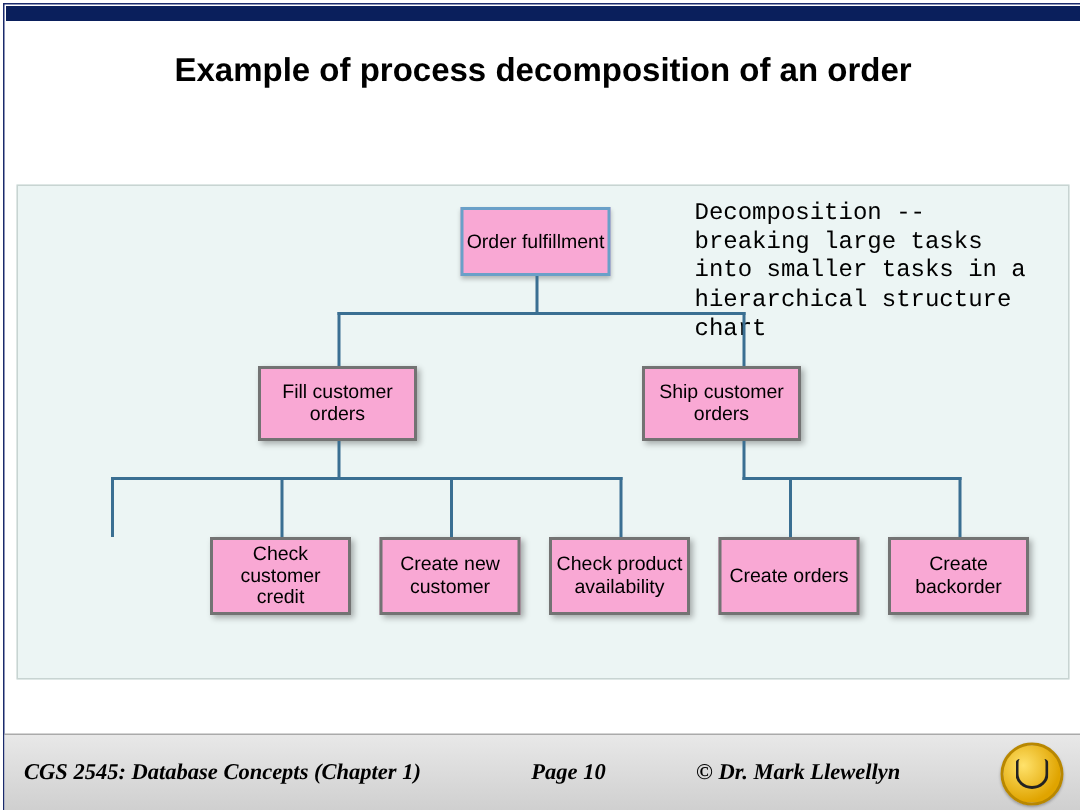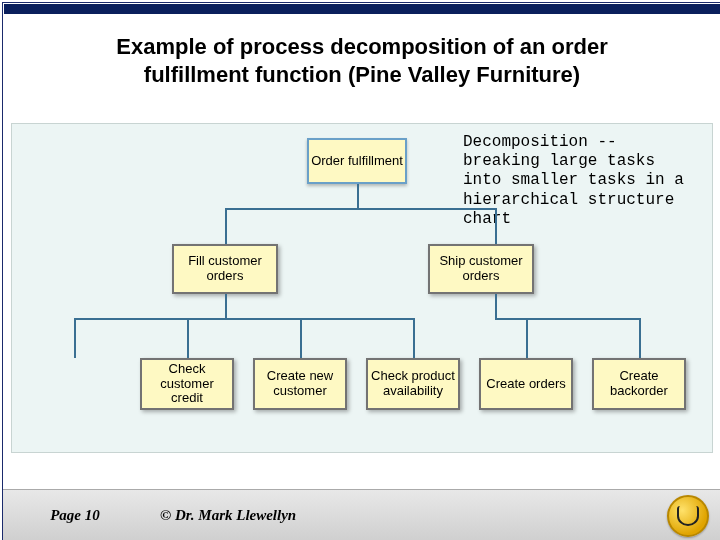--- a/index.html
+++ b/index.html
@@ -26,21 +26,21 @@
   .annotation {
     position: absolute;
     right: 25px; top: 8px;
     width: 225px;
     font-family: Liberation Mono, monospace;
     font-size: 16px; line-height: 1.2;
   }
   
   .node {
     position: absolute;
-    background: #fef9c3;
+    background: #f9a8d4;
     text-align: center;
     font-size: 13px;
     display: flex; align-items: center; justify-content: center;
     line-height: 1.15;
     padding: 2px;
   }
   .node.root {
     border: 2px solid #6aa0c8;
     box-shadow: 0 2px 3px rgba(0,0,0,.25);
   }
@@ -86,21 +86,20 @@
 </style>
 </head>
 <body>
 
 <div class="slide">
   <div class="topbar"></div>
 
   <div class="title-area">
     <h1>
       <span>Example of process decomposition of an order</span><br>
-      <span>fulfillment function (Pine Valley Furniture)</span>
     </h1>
   </div>
 
   <div class="chart-region">
 
     <div class="annotation">Decomposition -- breaking large tasks into smaller tasks in a hierarchical structure chart</div>
 
     <div class="node root" style="left:295px; top:14px; width:100px; height:46px;">Order fulfillment</div>
 
     <div class="node mid" style="left:160px; top:120px; width:106px; height:50px;">Fill customer orders</div>
@@ -127,17 +126,18 @@
     <div class="line" style="left:483px; top:170px; width:2px; height:24px;"></div>
     <div class="line" style="left:483px; top:194px; width:146px; height:2px;"></div>
     <div class="line" style="left:514px; top:194px; width:2px; height:40px;"></div>
     <div class="line" style="left:627px; top:194px; width:2px; height:40px;"></div>
 
     <div class="line" style="left:483px; top:194px; width:33px; height:2px;"></div>
 
   </div>
 
   <div class="footer">
+    <div class="fcell course">CGS 2545: Database Concepts  (Chapter 1)</div>
     <div class="fcell page">Page 10</div>
     <div class="fcell copy">© Dr. Mark Llewellyn</div>
     <div class="logo"></div>
   </div>
 </div>
 
 </body></html>

